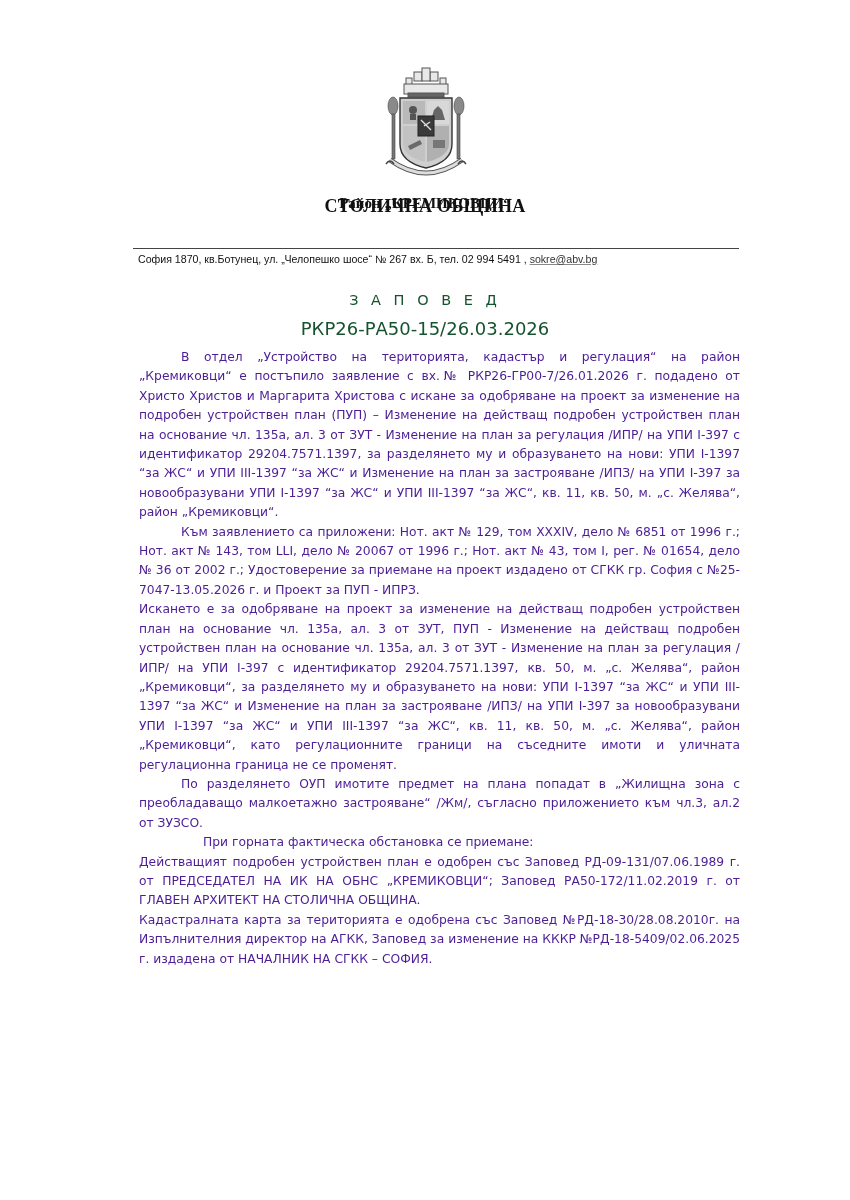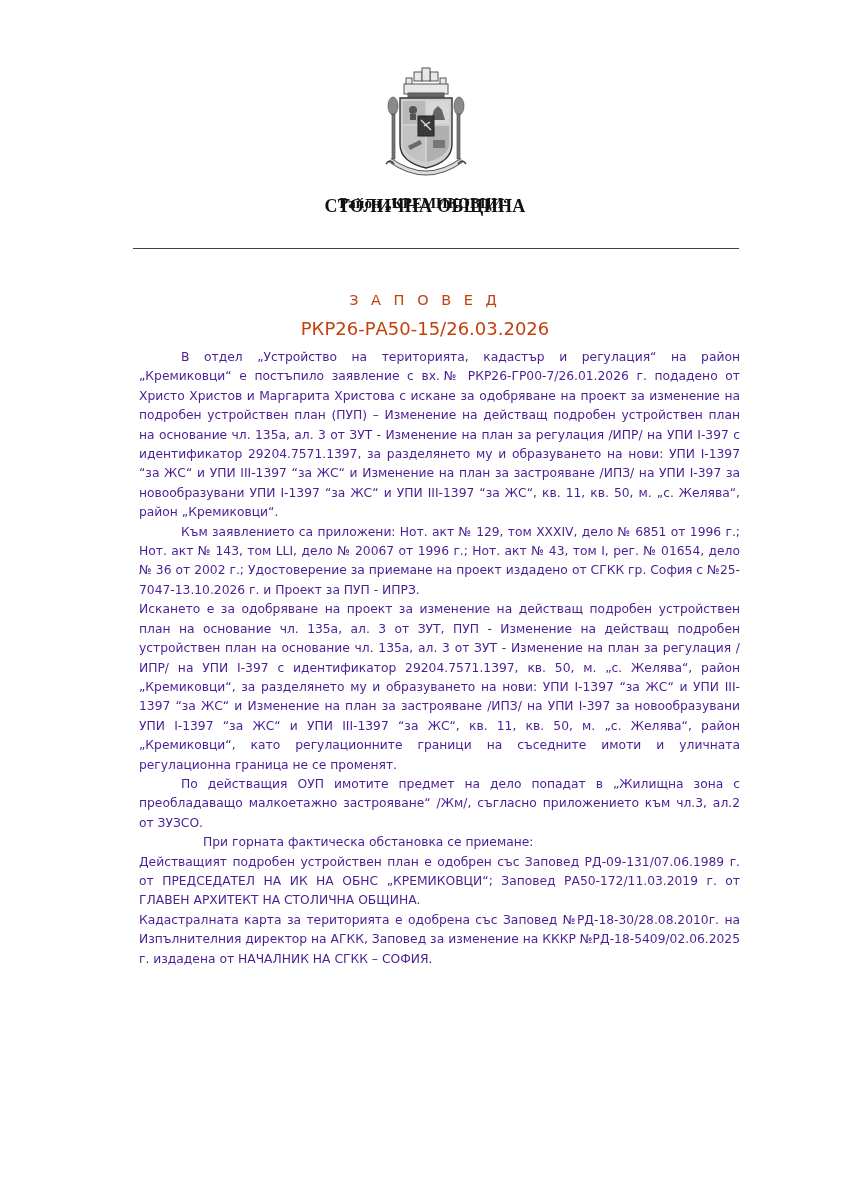--- a/index.html
+++ b/index.html
@@ -11,21 +11,21 @@
       font-family: "Liberation Serif", serif; font-weight: bold; color: #111; }
     .org-title.main { top: 196px; font-size: 18px; letter-spacing: 0.3px; }
     .org-title.sub { top: 195px; font-size: 15px; }
 
     .rule { position: absolute; left: 133px; top: 248px; width: 606px; height: 1px; background: #444; }
     .address { position: absolute; left: 138px; top: 253px; width: 600px; white-space: nowrap;
       font-family: "Liberation Sans", sans-serif; font-size: 10.6px; color: #111; }
     .address a { color: #333; text-decoration: underline; text-decoration-color: #888; }
 
     .doc-title { position: absolute; left: 0; width: 850px; text-align: center;
-      font-family: "DejaVu Sans", sans-serif; color: #c2410c; }
+      font-family: "DejaVu Sans", sans-serif; color: #14532d; }
     .doc-title.t1 { top: 292px; font-size: 14.5px; letter-spacing: 4px; font-weight: normal; }
     .doc-title.t2 { top: 318px; font-size: 18px; }
 
     .body-text { position: absolute; left: 139px; top: 348px; width: 601px;
       font-family: "DejaVu Sans", sans-serif; font-size: 12.3px; line-height: 19.4px;
       color: #4c1d95; text-align: justify; }
     .body-text p { margin: 0; }
     .indent { text-indent: 42px; }
     .heading-line { text-indent: 64px; }
   </style>
@@ -75,27 +75,30 @@
       <path d="M6 94 Q42 120 78 94" fill="none" stroke="#ddd" stroke-width="3"></path>
       <path d="M2 98 Q6 92 10 98" fill="none" stroke="#444" stroke-width="1.4"></path>
       <path d="M74 98 Q78 92 82 98" fill="none" stroke="#444" stroke-width="1.4"></path>
     </svg>
   </div>
 
   <div class="org-title main">СТОЛИЧНА ОБЩИНА</div>
   <div class="org-title sub">Район „КРЕМИКОВЦИ“</div>
 
   <div class="rule"></div>
+  <div class="address">
+    <span>София 1870, кв.Ботунец, ул. „Челопешко шосе“ № 267 вх. Б, тел. 02 994 5491 , </span><a>sokre@abv.bg</a>
+  </div>
 
   <div class="doc-title t1">З А П О В Е Д</div>
   <div class="doc-title t2">РКР26-РА50-15/26.03.2026</div>
 
   <div class="body-text">
     <p class="indent">В отдел „Устройство на територията, кадастър и регулация“ на район „Кремиковци“ е постъпило заявление с вх.№ РКР26-ГР00-7/26.01.2026 г. подадено от Христо Христов и Маргарита Христова с искане за одобряване на проект за изменение на подробен устройствен план (ПУП) – Изменение на действащ подробен устройствен план на основание чл. 135а, ал. 3 от ЗУТ - Изменение на план за регулация /ИПР/ на УПИ I-397 с идентификатор 29204.7571.1397, за разделянето му и образуването на нови: УПИ I-1397 “за ЖС“ и УПИ III-1397 “за ЖС“ и Изменение на план за застрояване /ИПЗ/ на УПИ I-397 за новообразувани УПИ I-1397 “за ЖС“ и УПИ III-1397 “за ЖС“, кв. 11, кв. 50, м. „с. Желява“, район „Кремиковци“.</p>
-    <p class="indent">Към заявлението са приложени: Нот. акт № 129, том XXXIV, дело № 6851 от 1996 г.; Нот. акт № 143, том LLI, дело № 20067 от 1996 г.; Нот. акт № 43, том I, рег. № 01654, дело № 36 от 2002 г.; Удостоверение за приемане на проект издадено от СГКК гр. София с №25-7047-13.10.2026 г. и Проект за ПУП - ИПРЗ.</p>
+    <p class="indent">Към заявлението са приложени: Нот. акт № 129, том XXXIV, дело № 6851 от 1996 г.; Нот. акт № 143, том LLI, дело № 20067 от 1996 г.; Нот. акт № 43, том I, рег. № 01654, дело № 36 от 2002 г.; Удостоверение за приемане на проект издадено от СГКК гр. София с №25-7047-13.05.2026 г. и Проект за ПУП - ИПРЗ.</p>
     <p>Искането е за одобряване на проект за изменение на действащ подробен устройствен план на основание чл. 135а, ал. 3 от ЗУТ, ПУП - Изменение на действащ подробен устройствен план на основание чл. 135а, ал. 3 от ЗУТ - Изменение на план за регулация /ИПР/ на УПИ I-397 с идентификатор 29204.7571.1397, кв. 50, м. „с. Желява“, район „Кремиковци“, за разделянето му и образуването на нови: УПИ I-1397 “за ЖС“ и УПИ III-1397 “за ЖС“ и Изменение на план за застрояване /ИПЗ/ на УПИ I-397 за новообразувани УПИ I-1397 “за ЖС“ и УПИ III-1397 “за ЖС“, кв. 11, кв. 50, м. „с. Желява“, район „Кремиковци“, като регулационните граници на съседните имоти и уличната регулационна граница не се променят.</p>
-    <p class="indent">По действащия ОУП имотите предмет на дело попадат в „Жилищна зона с преобладаващо малкоетажно застрояване“ /Жм/, съгласно приложението към чл.3, ал.2 от ЗУЗСО.</p>
+    <p class="indent">По разделянето ОУП имотите предмет на плана попадат в „Жилищна зона с преобладаващо малкоетажно застрояване“ /Жм/, съгласно приложението към чл.3, ал.2 от ЗУЗСО.</p>
     <p class="heading-line">При горната фактическа обстановка се приемане:</p>
-    <p>Действащият подробен устройствен план е одобрен със Заповед РД-09-131/07.06.1989 г. от ПРЕДСЕДАТЕЛ НА ИК НА ОБНС „КРЕМИКОВЦИ“; Заповед РА50-172/11.03.2019 г. от ГЛАВЕН АРХИТЕКТ НА СТОЛИЧНА ОБЩИНА.</p>
+    <p>Действащият подробен устройствен план е одобрен със Заповед РД-09-131/07.06.1989 г. от ПРЕДСЕДАТЕЛ НА ИК НА ОБНС „КРЕМИКОВЦИ“; Заповед РА50-172/11.02.2019 г. от ГЛАВЕН АРХИТЕКТ НА СТОЛИЧНА ОБЩИНА.</p>
     <p>Кадастралната карта за територията е одобрена със Заповед №РД-18-30/28.08.2010г. на Изпълнителния директор на АГКК, Заповед за изменение на КККР №РД-18-5409/02.06.2025 г. издадена от НАЧАЛНИК НА СГКК – СОФИЯ.</p>
   </div>
 
 </div>
 
 </body></html>

